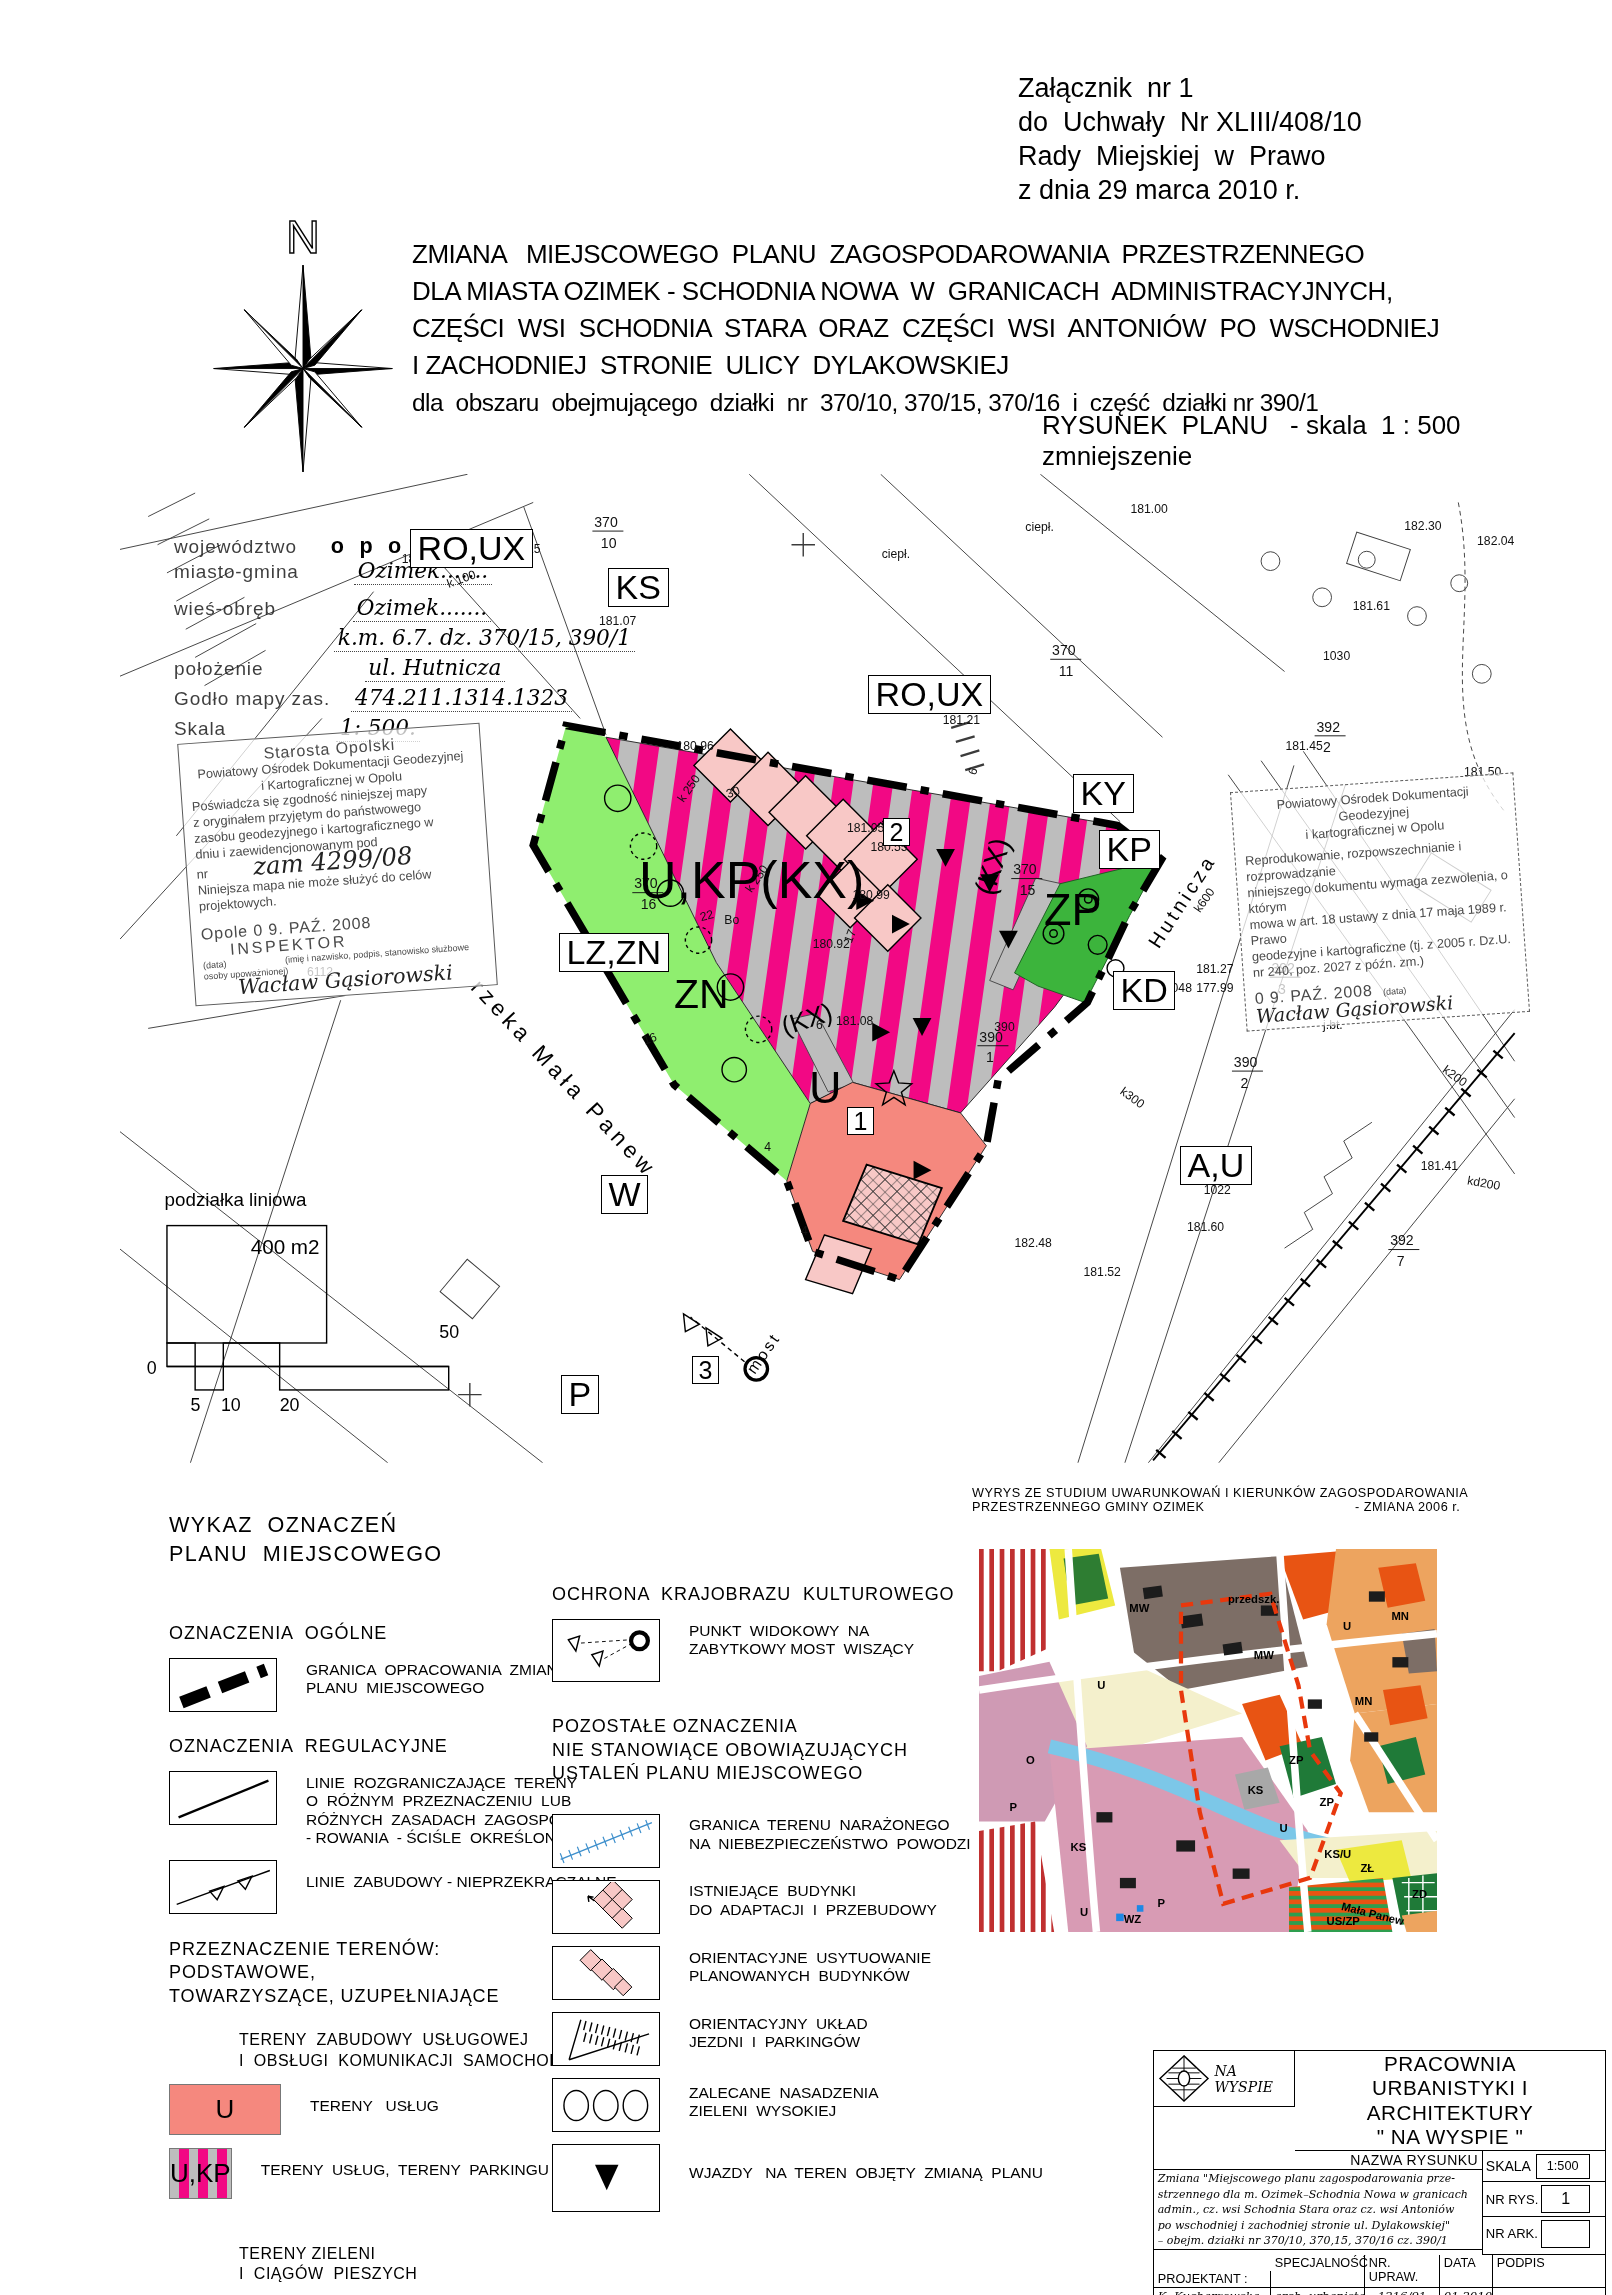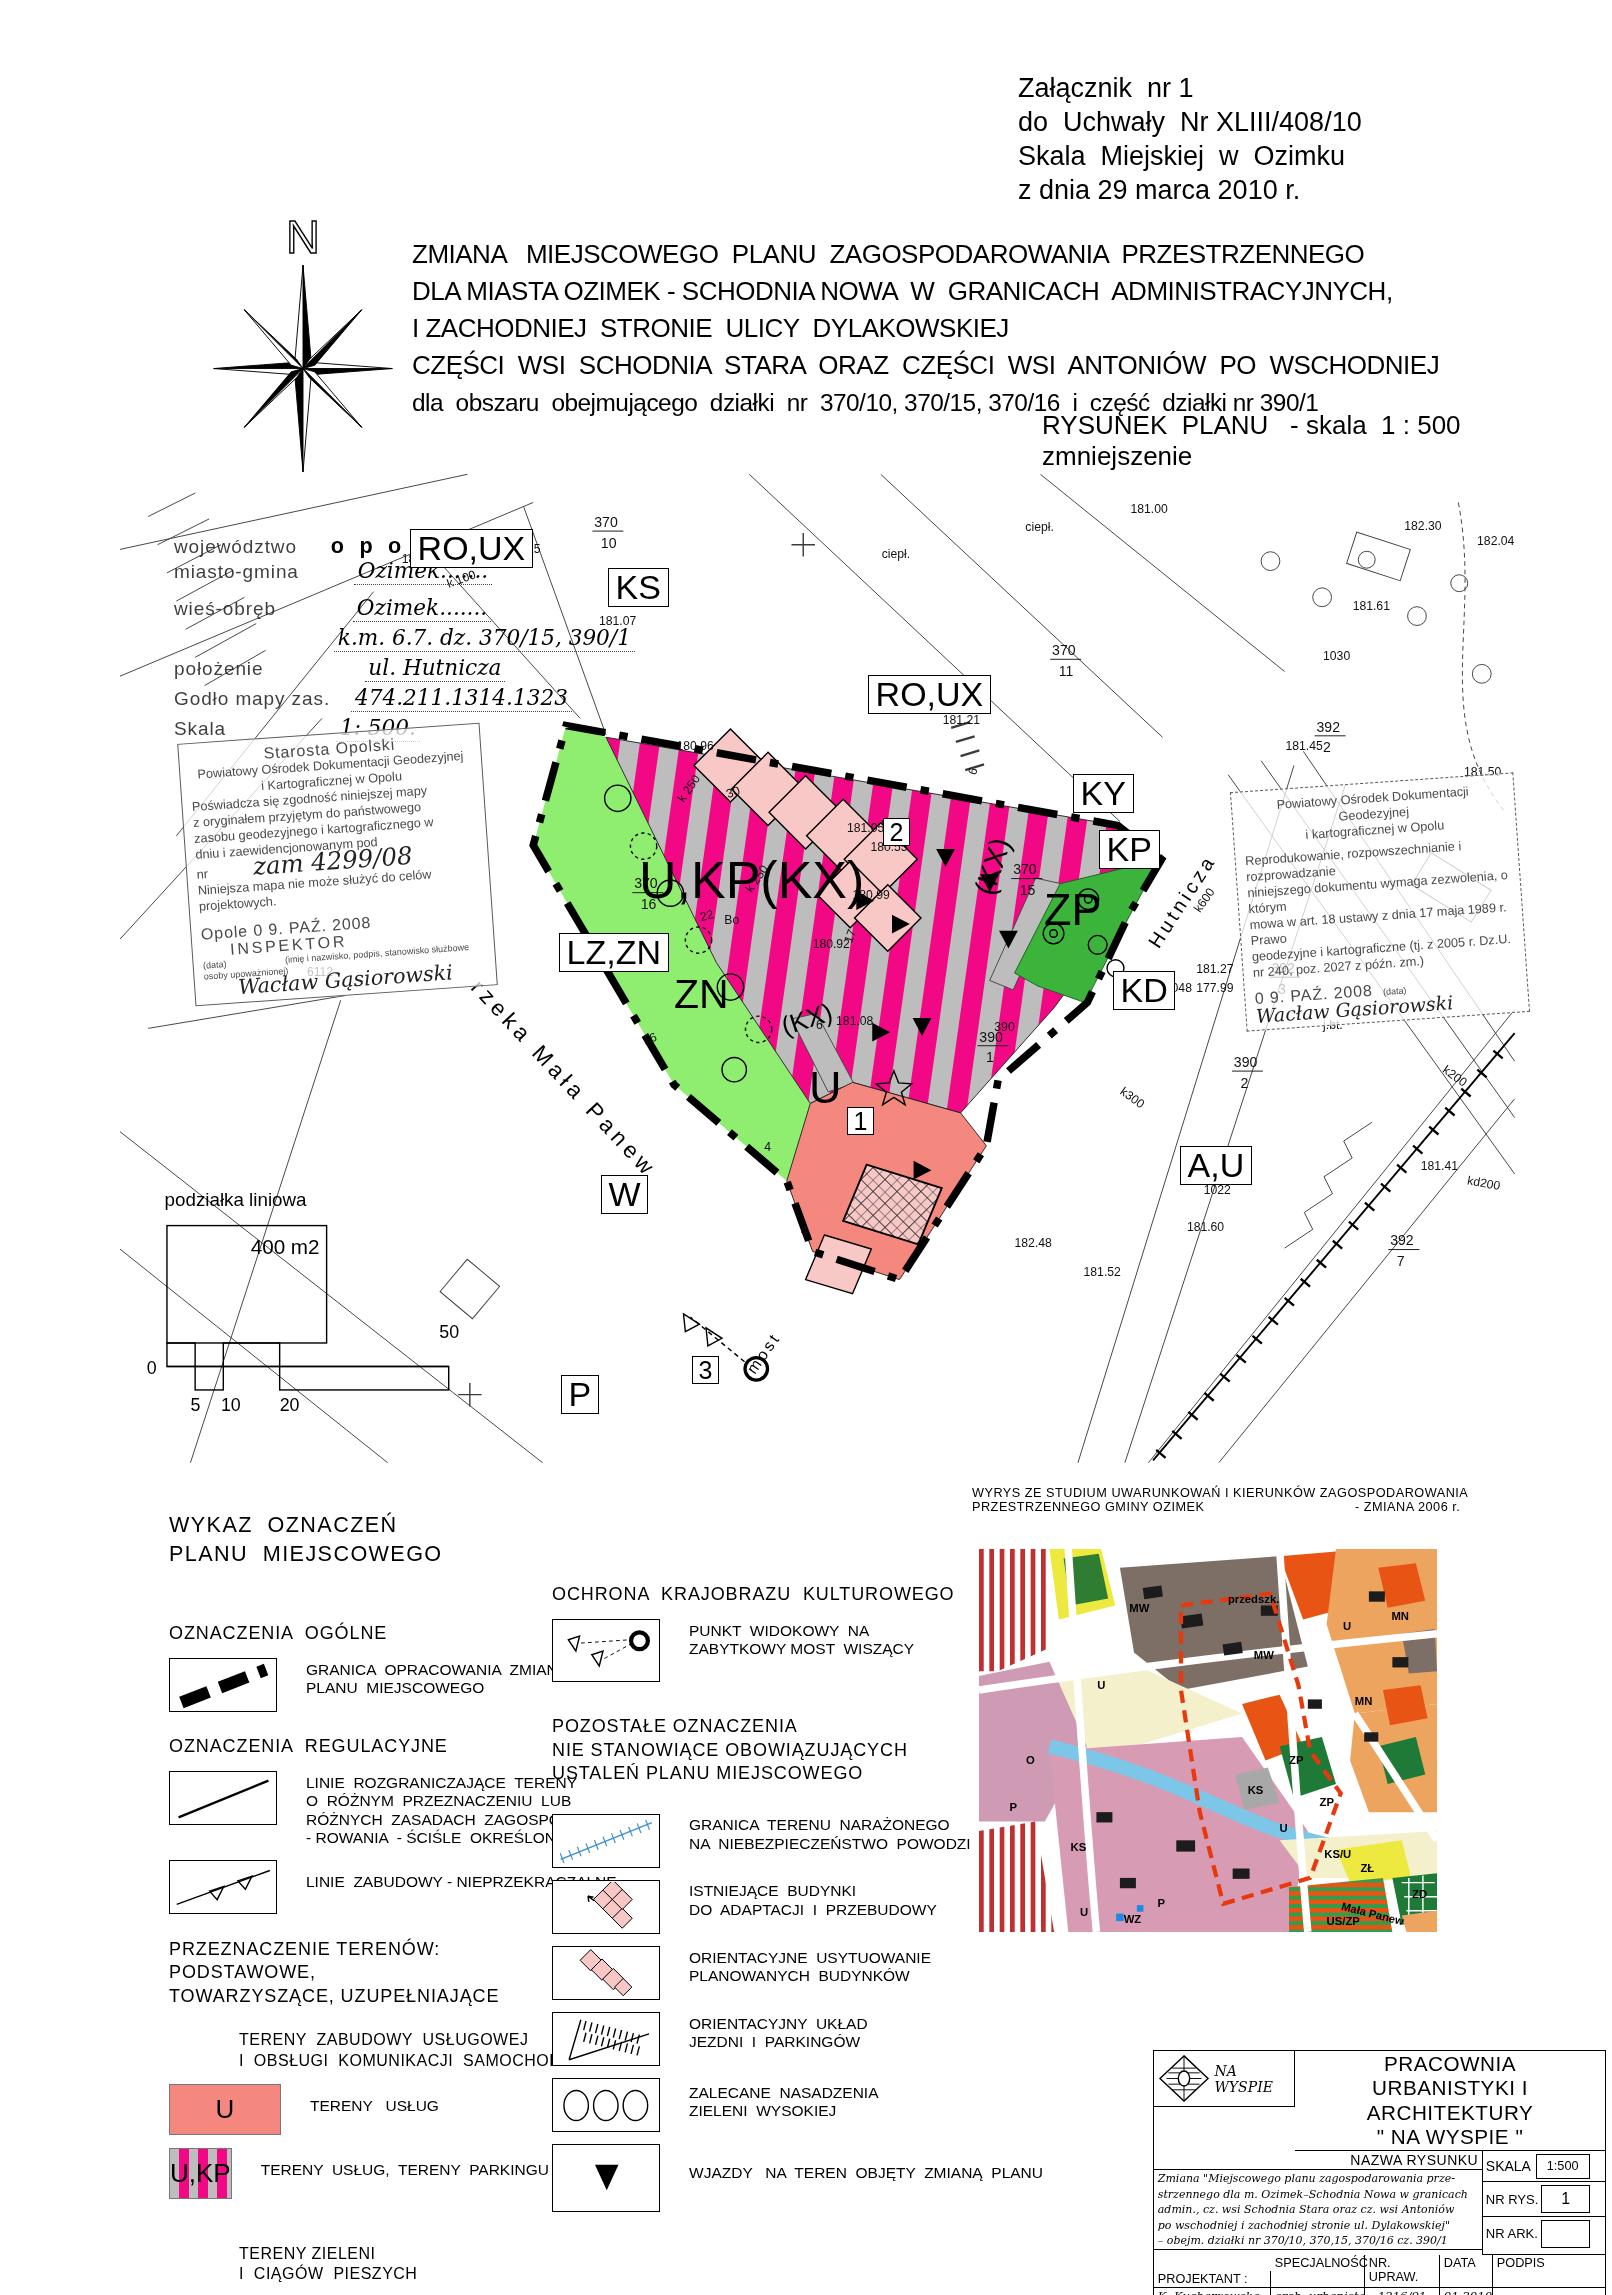--- a/index.html
+++ b/index.html
@@ -52,21 +52,21 @@
   #inset-labels text{font-size:24px;font-weight:bold;fill:#000;}
 </style>
 </head>
 <body>
 
 <div class="page">
 
   <div class="abs" style="left:1018px;top:71px;">
     <div class="hdr">Załącznik  nr 1</div>
     <div class="hdr">do  Uchwały  Nr XLIII/408/10</div>
-    <div class="hdr">Skala  Miejskiej  w  Ozimku</div>
+    <div class="hdr">Rady  Miejskiej  w  Prawo</div>
     <div class="hdr">z dnia 29 marca 2010 r.</div>
   </div>
 
   <div class="abs" style="left:202px;top:197px;width:202px;height:282px;">
     <svg width="202" height="282" viewBox="0 0 430 600">
       <text x="215" y="120" text-anchor="middle" font-size="100" fill="#fff" stroke="#000" stroke-width="3">N</text>
       <g stroke="#000" stroke-width="2">
         <polygon points="215,145 232,345 215,365" fill="#000"></polygon>
           <polygon points="215,145 198,345 215,365" fill="#fff"></polygon>
         <polygon points="215,585 198,385 215,365" fill="#000"></polygon>
@@ -83,22 +83,22 @@
           <polygon points="90,490 201,385 215,365" fill="#fff"></polygon>
         <polygon points="340,490 240,372 215,365" fill="#fff"></polygon>
           <polygon points="340,490 229,385 215,365" fill="#000"></polygon>
       </g>
     </svg>
   </div>
 
   <div class="abs" style="left:412px;top:236px;">
     <div class="title-line">ZMIANA   MIEJSCOWEGO  PLANU  ZAGOSPODAROWANIA  PRZESTRZENNEGO</div>
     <div class="title-line">DLA MIASTA OZIMEK - SCHODNIA NOWA  W  GRANICACH  ADMINISTRACYJNYCH,</div>
+    <div class="title-line">CZĘŚCI  WSI  SCHODNIA  STARA  ORAZ  CZĘŚCI  WSI  ANTONIÓW  PO  WSCHODNIEJ</div>
     <div class="title-line">I ZACHODNIEJ  STRONIE  ULICY  DYLAKOWSKIEJ</div>
-    <div class="title-line">CZĘŚCI  WSI  SCHODNIA  STARA  ORAZ  CZĘŚCI  WSI  ANTONIÓW  PO  WSCHODNIEJ</div>
     <div class="title-line title-small">dla  obszaru  obejmującego  działki  nr  370/10, 370/15, 370/16  i  część  działki nr 390/1</div>
   </div>
 
   <div class="abs" style="left:1042px;top:410px;">
     <div class="cap">RYSUNEK  PLANU   - skala  1 : 500</div>
     <div class="cap">zmniejszenie</div>
   </div>
 
   <div class="abs" style="left:120px;top:474px;width:1397px;height:989px;">
     <svg width="1397" height="989" viewBox="0 0 2975 2105">

